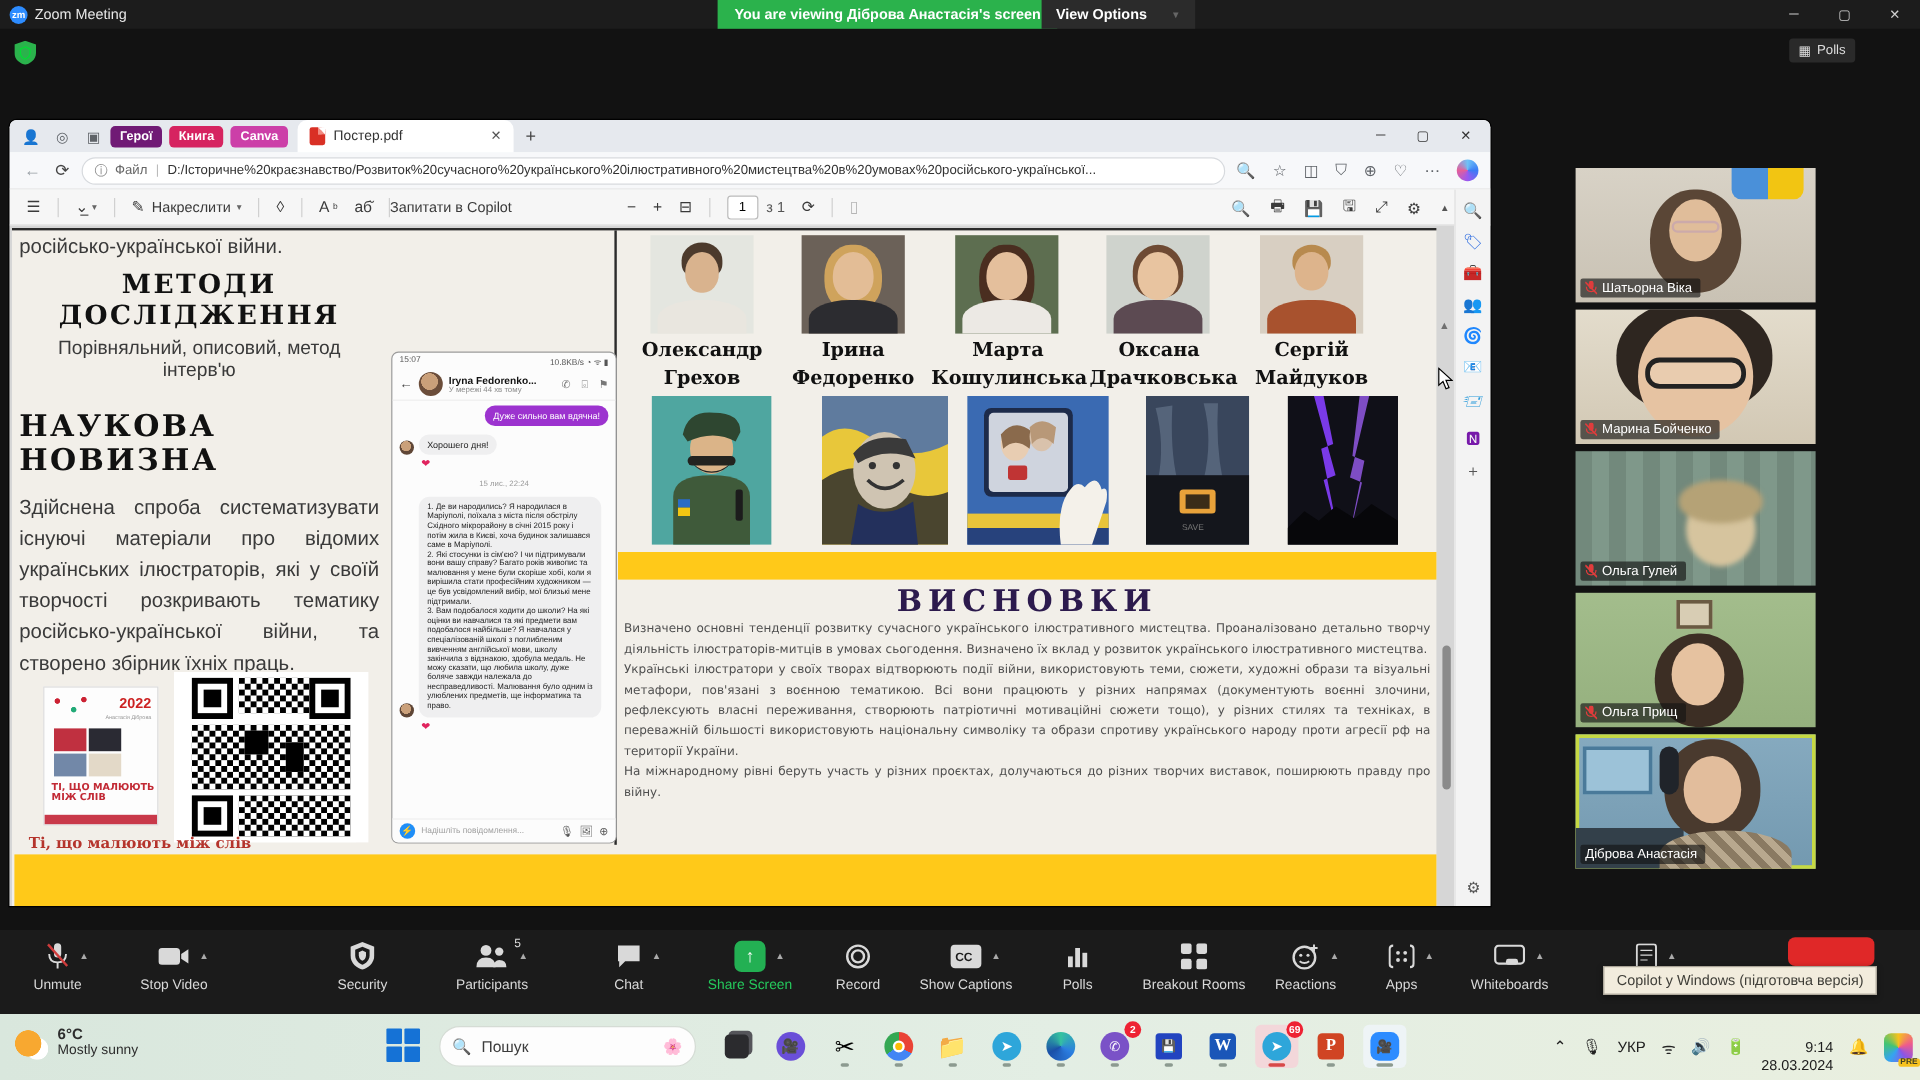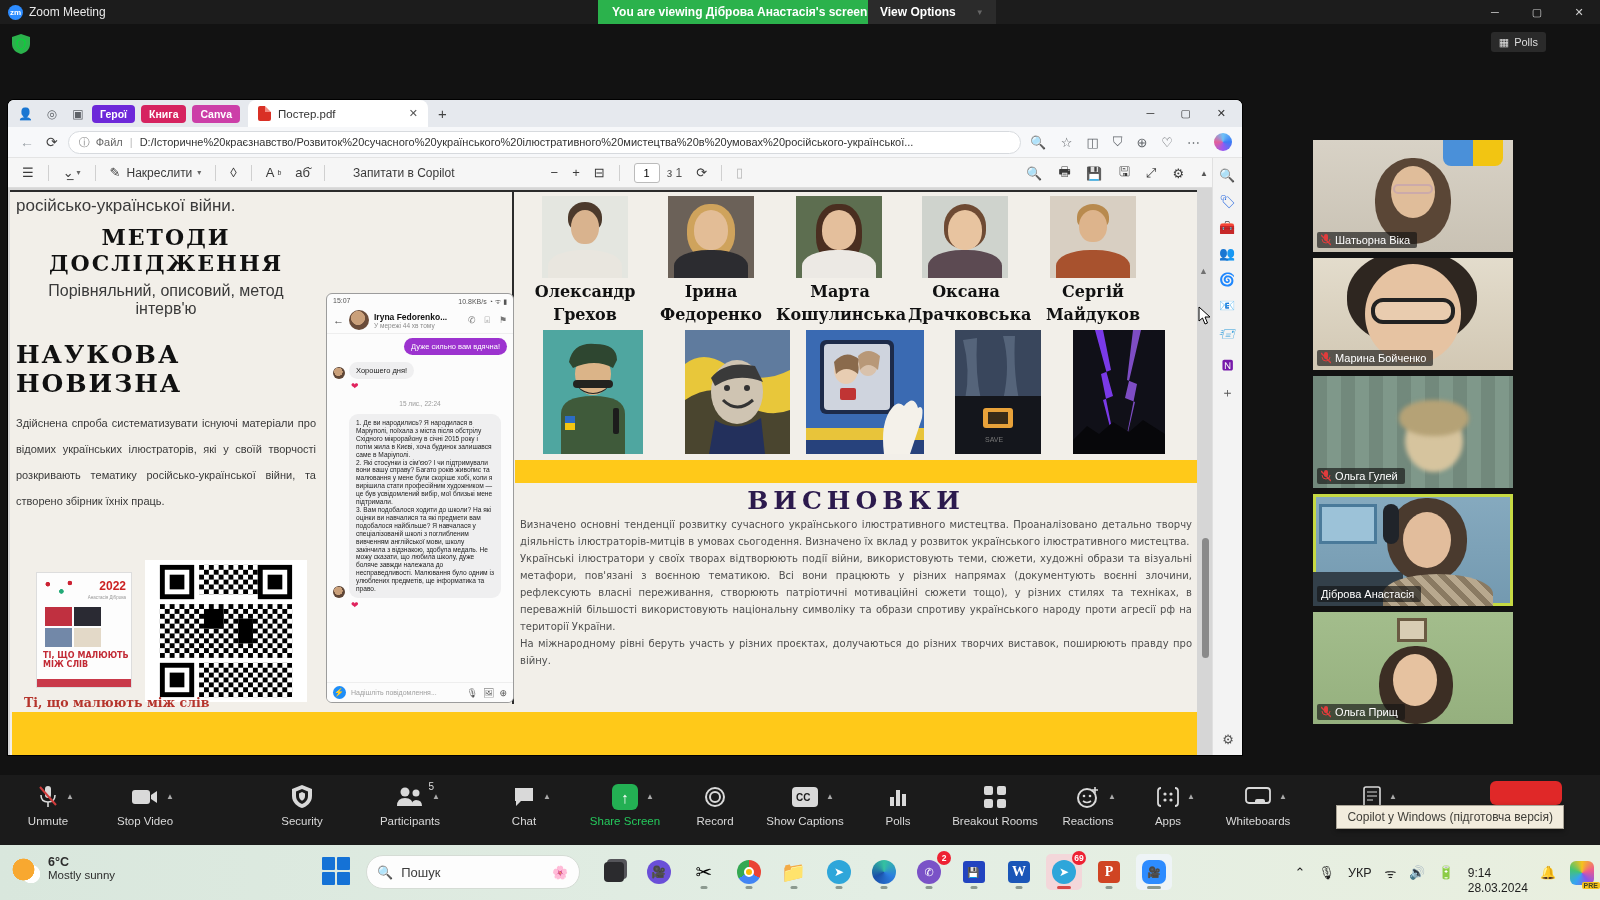--- a/index.html
+++ b/index.html
@@ -51,21 +51,21 @@
   .pdf-content { position:absolute; left:0; top:88px; width:1204px; height:567px; background:#d6d6d6; overflow:hidden; }
   .poster { position:absolute; left:2px; top:2px; width:1187px; height:565px; background:#f2efe9; border-top:2px solid #2b2b2b; }
   .vdivider { position:absolute; left:502px; top:0; width:2px; height:512px; background:#2b2b2b; }
 
   .col-left { position:absolute; left:6px; top:4px; width:300px; }
   .intro-line { font-size:17px; color:#3a3a3a; }
   .h-serif { font-family:"DejaVu Serif", serif; font-weight:bold; color:#111; }
   .methods-title { font-size:22px; letter-spacing:2px; text-align:center; margin-top:8px; }
   .methods-text { font-size:16px; color:#3a3a3a; text-align:center; margin-top:6px; }
   .novelty-title { font-size:25px; letter-spacing:2px; margin-top:22px; }
-  .novelty-text { font-size:11px; line-height:26px; color:#3a3a3a; text-align:justify; margin-top:12px; }
+  .novelty-text { font-size:17px; line-height:26px; color:#3a3a3a; text-align:justify; margin-top:12px; }
 
   .book-cover { position:absolute; left:26px; top:380px; width:96px; height:116px; background:#fdfdfd; border:1px solid #ddd; overflow:hidden; }
   .bc-year { position:absolute; right:5px; top:6px; color:#c22; font-weight:bold; font-size:12px; }
   .bc-author { position:absolute; right:5px; top:22px; color:#999; font-size:4.5px; }
   .bc-deco { position:absolute; left:4px; top:4px; width:34px; height:24px; background:
       radial-gradient(circle at 20% 30%, #c23 2px, transparent 2.6px),
       radial-gradient(circle at 60% 60%, #2a7 2px, transparent 2.6px),
       radial-gradient(circle at 85% 25%, #c23 2px, transparent 2.6px); }
   .bc-grid { position:absolute; left:8px; top:34px; width:56px; height:40px; display:grid; grid-template-columns:1fr 1fr; grid-template-rows:1fr 1fr; gap:2px; }
   .bc-grid div:nth-child(1){background:#c03040;} .bc-grid div:nth-child(2){background:#2a2a33;}
@@ -152,21 +152,21 @@
   .search-pill .ph { color:#3c3c3c; font-size:13px; flex:1; }
   .blossom { font-size:13px; }
   .tb-icons { position:absolute; left:596px; top:9px; display:flex; gap:9px; }
   .tb-ic { width:36px; height:36px; border-radius:5px; display:flex; align-items:center; justify-content:center; position:relative; font-size:20px; }
   .tb-ic .under { position:absolute; bottom:1px; left:50%; transform:translateX(-50%); width:7px; height:3px; border-radius:2px; background:#8c9a90; }
   .tb-ic.hl { background:#f3d7da; }
   .tb-ic.hl2 { background:#eef4f6; }
   .nbadge { position:absolute; top:-3px; right:-4px; background:#e23; color:#fff; border-radius:8px; font-size:8.5px; min-width:14px; height:14px; display:flex; align-items:center; justify-content:center; padding:0 2px; font-weight:bold; }
   .tray { position:absolute; right:6px; top:0; height:55px; display:flex; align-items:center; gap:13px; color:#222; }
   .tray .g { font-size:13px; }
-  .clock { text-align:left; font-size:12px; line-height:15px; color:#1d1d1d;margin-top:16px; }
+  .clock { text-align:right; font-size:12px; line-height:15px; color:#1d1d1d;margin-top:16px; }
   .pre-badge { position:absolute; right:-6px; bottom:-4px; background:#f7c21e; color:#442; font-size:7px; font-weight:bold; padding:0 2px; border-radius:2px; }
   .cop-ic { position:relative; width:24px; height:24px; border-radius:6px; background:conic-gradient(#f6c21d,#ef5b8b,#8a55e8,#35a3f1,#43c473,#f6c21d); }
 
   svg { display:block; }
 </style>
 </head>
 <body>
 
 <div class="screen">
 
@@ -193,21 +193,21 @@
     <div class="view-btn">
       <span>▦</span>
       <span>Polls</span>
     </div>
 
     <div class="browser">
       <div class="tabstrip">
         <span class="chrome-ic">👤</span>
         <span class="chrome-ic">◎</span>
         <span class="chrome-ic">▣</span>
-        <span class="bm-chip" style="background:#6d28d9">Герої</span>
+        <span class="bm-chip" style="background:#701a75">Герої</span>
         <span class="bm-chip" style="background:#d62360">Книга</span>
         <span class="bm-chip" style="background:#cc3fa8">Canva</span>
         <div class="tab-active">
           <span class="pdf-ic"></span>
           <span>Постер.pdf</span>
           <span class="tab-close">✕</span>
         </div>
         <span class="new-tab">+</span>
         <div class="brw-controls">
           <span>─</span>
@@ -244,21 +244,21 @@
         <span class="pt-sep"></span>
         <span class="pt-ic">✎</span>
         <span class="pt-label">Накреслити</span>
         <span class="chev" style="margin-left:5px">▾</span>
         <span class="pt-sep"></span>
         <span class="pt-ic">◊</span>
         <span class="pt-sep"></span>
         <span class="pt-ic">A<sup style="font-size:7px">b</sup></span>
         <span class="pt-ic">аб̆</span>
         <span class="pt-sep"></span>
-        <span class="pt-label" style="margin-left:28px">Запитати в Copilot</span>
+        <span class="pt-label" style="margin-left:0">Запитати в Copilot</span>
         <span class="pt-ic" style="margin-left:96px">−</span>
         <span class="pt-ic">+</span>
         <span class="pt-ic">⊟</span>
         <span class="pt-sep"></span>
         <input class="page-box" value="1" style="">
         <span style="margin-left:7px;color:#555">з 1</span>
         <span class="pt-ic">⟳</span>
         <span class="pt-sep"></span>
         <span class="pt-ic dim">▯</span>
         <div class="pt-right">
@@ -535,44 +535,44 @@
         <div class="t-hair" style="left:86px;top:24px;width:70px;height:36px;background:#b5a276;filter:blur(2px)"></div>
         <div class="name-tag">
           <svg width="10" height="12" viewBox="0 0 10 12">
               <rect x="3" y="0" width="4" height="7" rx="2" fill="#e03c3c"></rect>
               <path d="M1 5 Q1 9 5 9 Q9 9 9 5" stroke="#e03c3c" fill="none"></path>
               <line x1="0" y1="1" x2="10" y2="11" stroke="#e03c3c" stroke-width="1.4"></line>
             </svg>
           <span>Ольга Гулей</span>
         </div>
       </div>
-      <div class="tile active" style="background:linear-gradient(180deg,#86aabf,#7399b0)">
-        <div style="position:absolute;left:6px;top:10px;width:58px;height:40px;background:#9cc2d8;border:3px solid #4a7a9a"></div>
-        <div style="position:absolute;left:0;bottom:0;width:90px;height:34px;background:#33404a"></div>
-        <div class="t-hair" style="left:74px;top:4px;width:80px;height:84px;background:#4a3a2e"></div>
-        <div style="position:absolute;left:70px;top:10px;width:16px;height:40px;border-radius:8px;background:#20242a"></div>
-        <div class="t-head" style="left:90px;top:18px;width:48px;height:56px;background:#e2bd9c"></div>
-        <div class="t-body" style="left:70px;bottom:-8px;width:110px;height:40px;background:repeating-linear-gradient(45deg,#b8a88e 0 6px,#8a7a62 6px 12px)"></div>
-        <div class="name-tag">
-          <span>Діброва Анастасія</span>
-        </div>
-      </div>
       <div class="tile" style="background:linear-gradient(180deg,#a3bd8c,#95b07e)">
         <div style="position:absolute;left:84px;top:6px;width:30px;height:24px;background:#d8cdb4;border:3px solid #6a5a42"></div>
         <div class="t-hair" style="left:66px;top:34px;width:74px;height:78px;background:#3c2e24"></div>
         <div class="t-head" style="left:80px;top:42px;width:44px;height:52px;background:#e6c2a0"></div>
         <div class="name-tag">
           <svg width="10" height="12" viewBox="0 0 10 12">
               <rect x="3" y="0" width="4" height="7" rx="2" fill="#e03c3c"></rect>
               <path d="M1 5 Q1 9 5 9 Q9 9 9 5" stroke="#e03c3c" fill="none"></path>
               <line x1="0" y1="1" x2="10" y2="11" stroke="#e03c3c" stroke-width="1.4"></line>
             </svg>
           <span>Ольга Прищ</span>
         </div>
       </div>
+      <div class="tile active" style="background:linear-gradient(180deg,#86aabf,#7399b0)">
+        <div style="position:absolute;left:6px;top:10px;width:58px;height:40px;background:#9cc2d8;border:3px solid #4a7a9a"></div>
+        <div style="position:absolute;left:0;bottom:0;width:90px;height:34px;background:#33404a"></div>
+        <div class="t-hair" style="left:74px;top:4px;width:80px;height:84px;background:#4a3a2e"></div>
+        <div style="position:absolute;left:70px;top:10px;width:16px;height:40px;border-radius:8px;background:#20242a"></div>
+        <div class="t-head" style="left:90px;top:18px;width:48px;height:56px;background:#e2bd9c"></div>
+        <div class="t-body" style="left:70px;bottom:-8px;width:110px;height:40px;background:repeating-linear-gradient(45deg,#b8a88e 0 6px,#8a7a62 6px 12px)"></div>
+        <div class="name-tag">
+          <span>Діброва Анастасія</span>
+        </div>
+      </div>
     </div>
   </div>
 
   <div class="zoom-toolbar">
     <div class="zbtn" style="left:48px">
       <span class="ic">
           <svg width="20" height="24" viewBox="0 0 20 24">
             <rect x="7" y="1" width="6" height="12" rx="3" fill="#d9d9d9"></rect>
             <path d="M3 10 Q3 17 10 17 Q17 17 17 10" stroke="#d9d9d9" stroke-width="1.6" fill="none"></path>
             <line x1="10" y1="17" x2="10" y2="22" stroke="#d9d9d9" stroke-width="1.6"></line>

